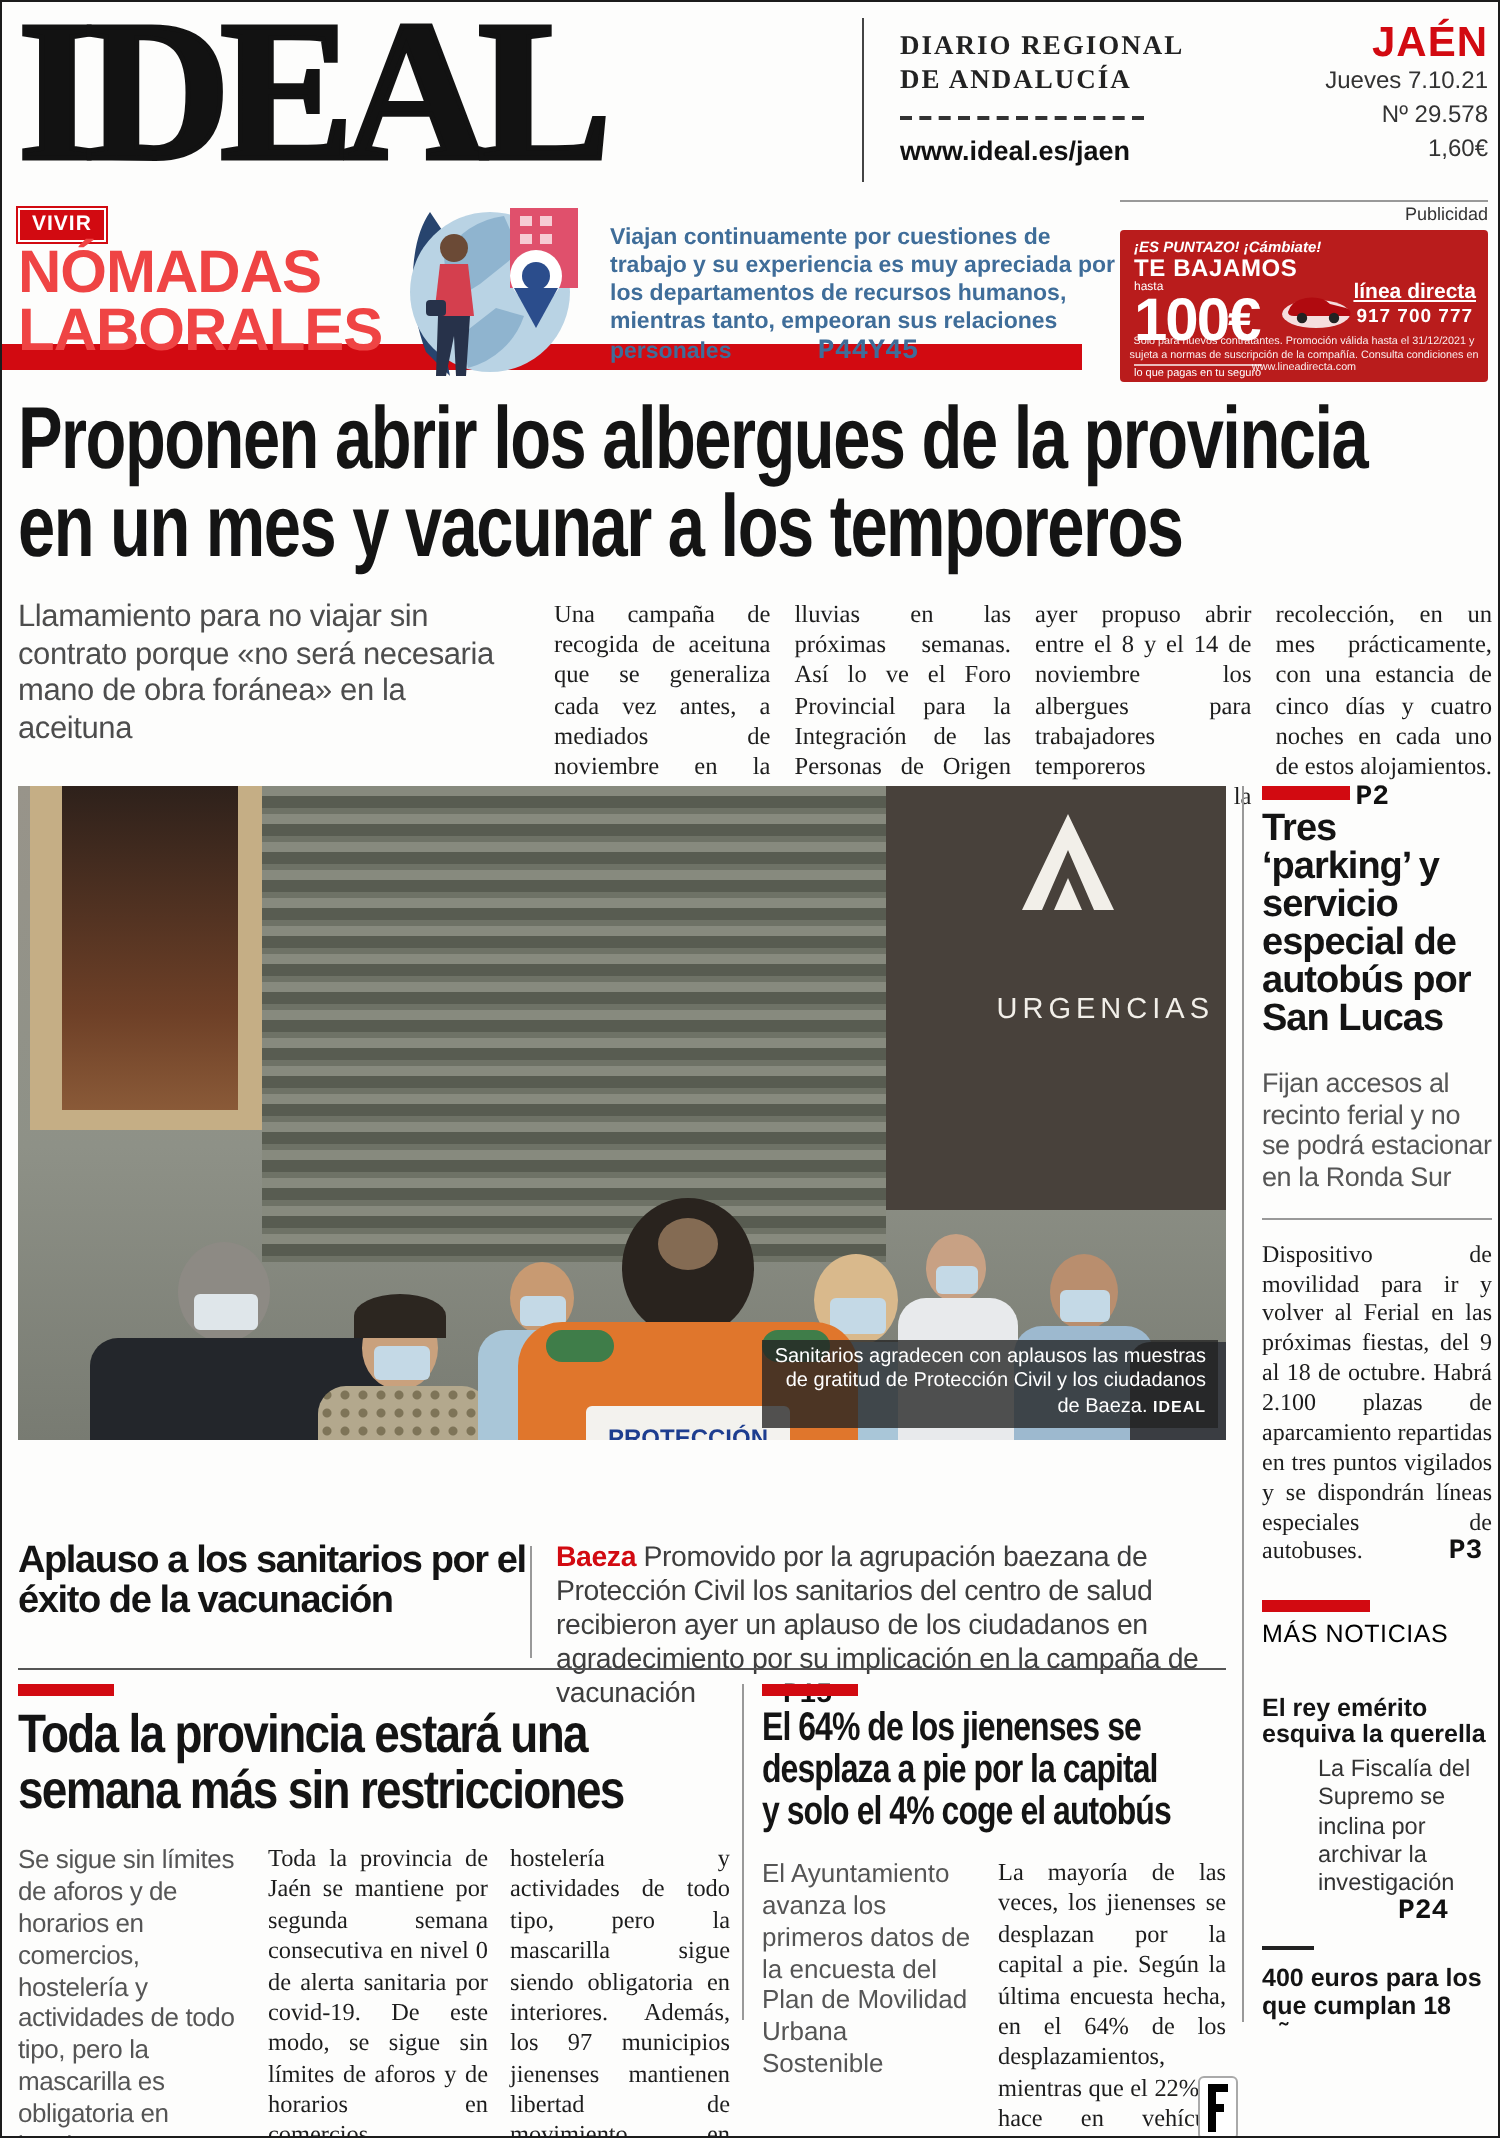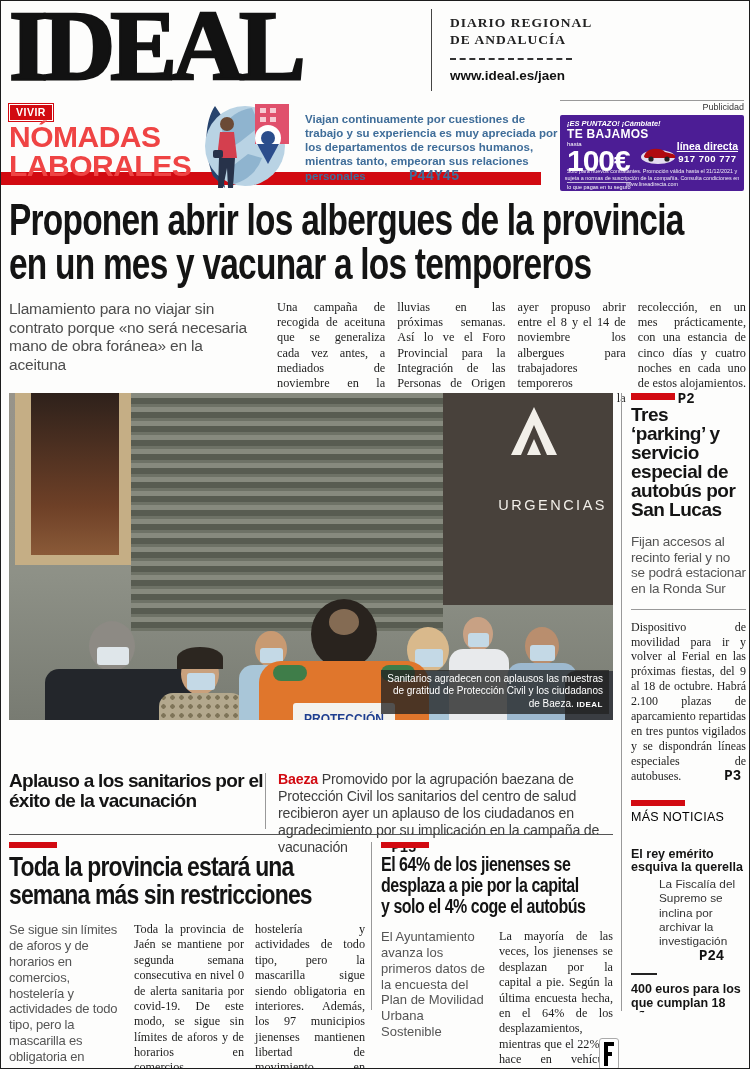--- a/index.html
+++ b/index.html
@@ -25,21 +25,21 @@
   .kicker{display:inline-block;background:#d20a11;color:#fff;font-size:10.5px;font-weight:bold;
           letter-spacing:.5px;padding:1px 6px 2px;border:1px solid #fff;outline:1px solid #d20a11;}
   .teaser-left{position:absolute;left:0;top:2px;}
   .teaser-title{color:#ef4444;font-weight:bold;font-size:30px;line-height:.95;letter-spacing:-.5px;margin-top:2px;}
   .illus{position:absolute;left:158px;top:-2px;width:134px;height:97px;z-index:2;}
   .teaser-text{position:absolute;left:296px;top:12px;width:258px;color:#3f6d99;
                font-size:11.5px;font-weight:bold;line-height:1.22;}
   .teaser-text .pref{color:#3f6d99;}
   .ad-wrap{position:absolute;right:0;top:0;width:184px;}
   .ad-label{font-size:9px;color:#333;text-align:right;border-top:1px solid #999;padding-top:1px;margin-bottom:3px;}
-  .ad-box{background:#4c1d95;color:#fff;height:76px;border-radius:2px;padding:5px 7px;box-sizing:border-box;position:relative;}
+  .ad-box{background:#b91c1c;color:#fff;height:76px;border-radius:2px;padding:5px 7px;box-sizing:border-box;position:relative;}
   .ad-tag{font-size:7.5px;font-style:italic;font-weight:bold;line-height:1.1;}
   .ad-l1{font-size:12px;font-weight:bold;letter-spacing:.3px;line-height:1.05;}
   .ad-l2{font-size:6px;}
   .ad-amount{font-size:30px;font-weight:bold;line-height:.95;letter-spacing:-1px;}
   .ad-l3{font-size:5.5px;border-top:1px solid rgba(255,255,255,.7);display:inline-block;padding-top:1px;}
   .ad-right{position:absolute;right:6px;top:26px;text-align:center;}
   .ad-brand{font-size:10.5px;font-weight:bold;text-decoration:underline;line-height:1.1;}
   .ad-phone{font-size:9.5px;font-weight:bold;letter-spacing:.5px;}
   .ad-fine{position:absolute;left:4px;right:4px;bottom:3px;font-size:5.4px;line-height:1.25;text-align:center;opacity:.92;}
   .ad-car{position:absolute;right:62px;top:28px;}
@@ -127,20 +127,26 @@
   <div class="header">
     <div class="logo">IDEAL</div>
     <div class="hdr-vdiv"></div>
     <div class="hdr-mid">
       <div class="tagline">
         <div>DIARIO REGIONAL</div>
         <div>DE ANDALUCÍA</div>
       </div>
       <div class="hdr-dash"></div>
       <div class="website">www.ideal.es/jaen</div>
+    </div>
+    <div class="hdr-right">
+      <div class="edition">JAÉN</div>
+      <div>Jueves 7.10.21</div>
+      <div>Nº 29.578</div>
+      <div>1,60€</div>
     </div>
   </div>
 
   <div class="teaser">
     <div class="teaser-redbar"></div>
     <div class="teaser-left">
       <span class="kicker">VIVIR</span>
       <div class="teaser-title">
         <div>NÓMADAS</div>
         <div>LABORALES</div>

